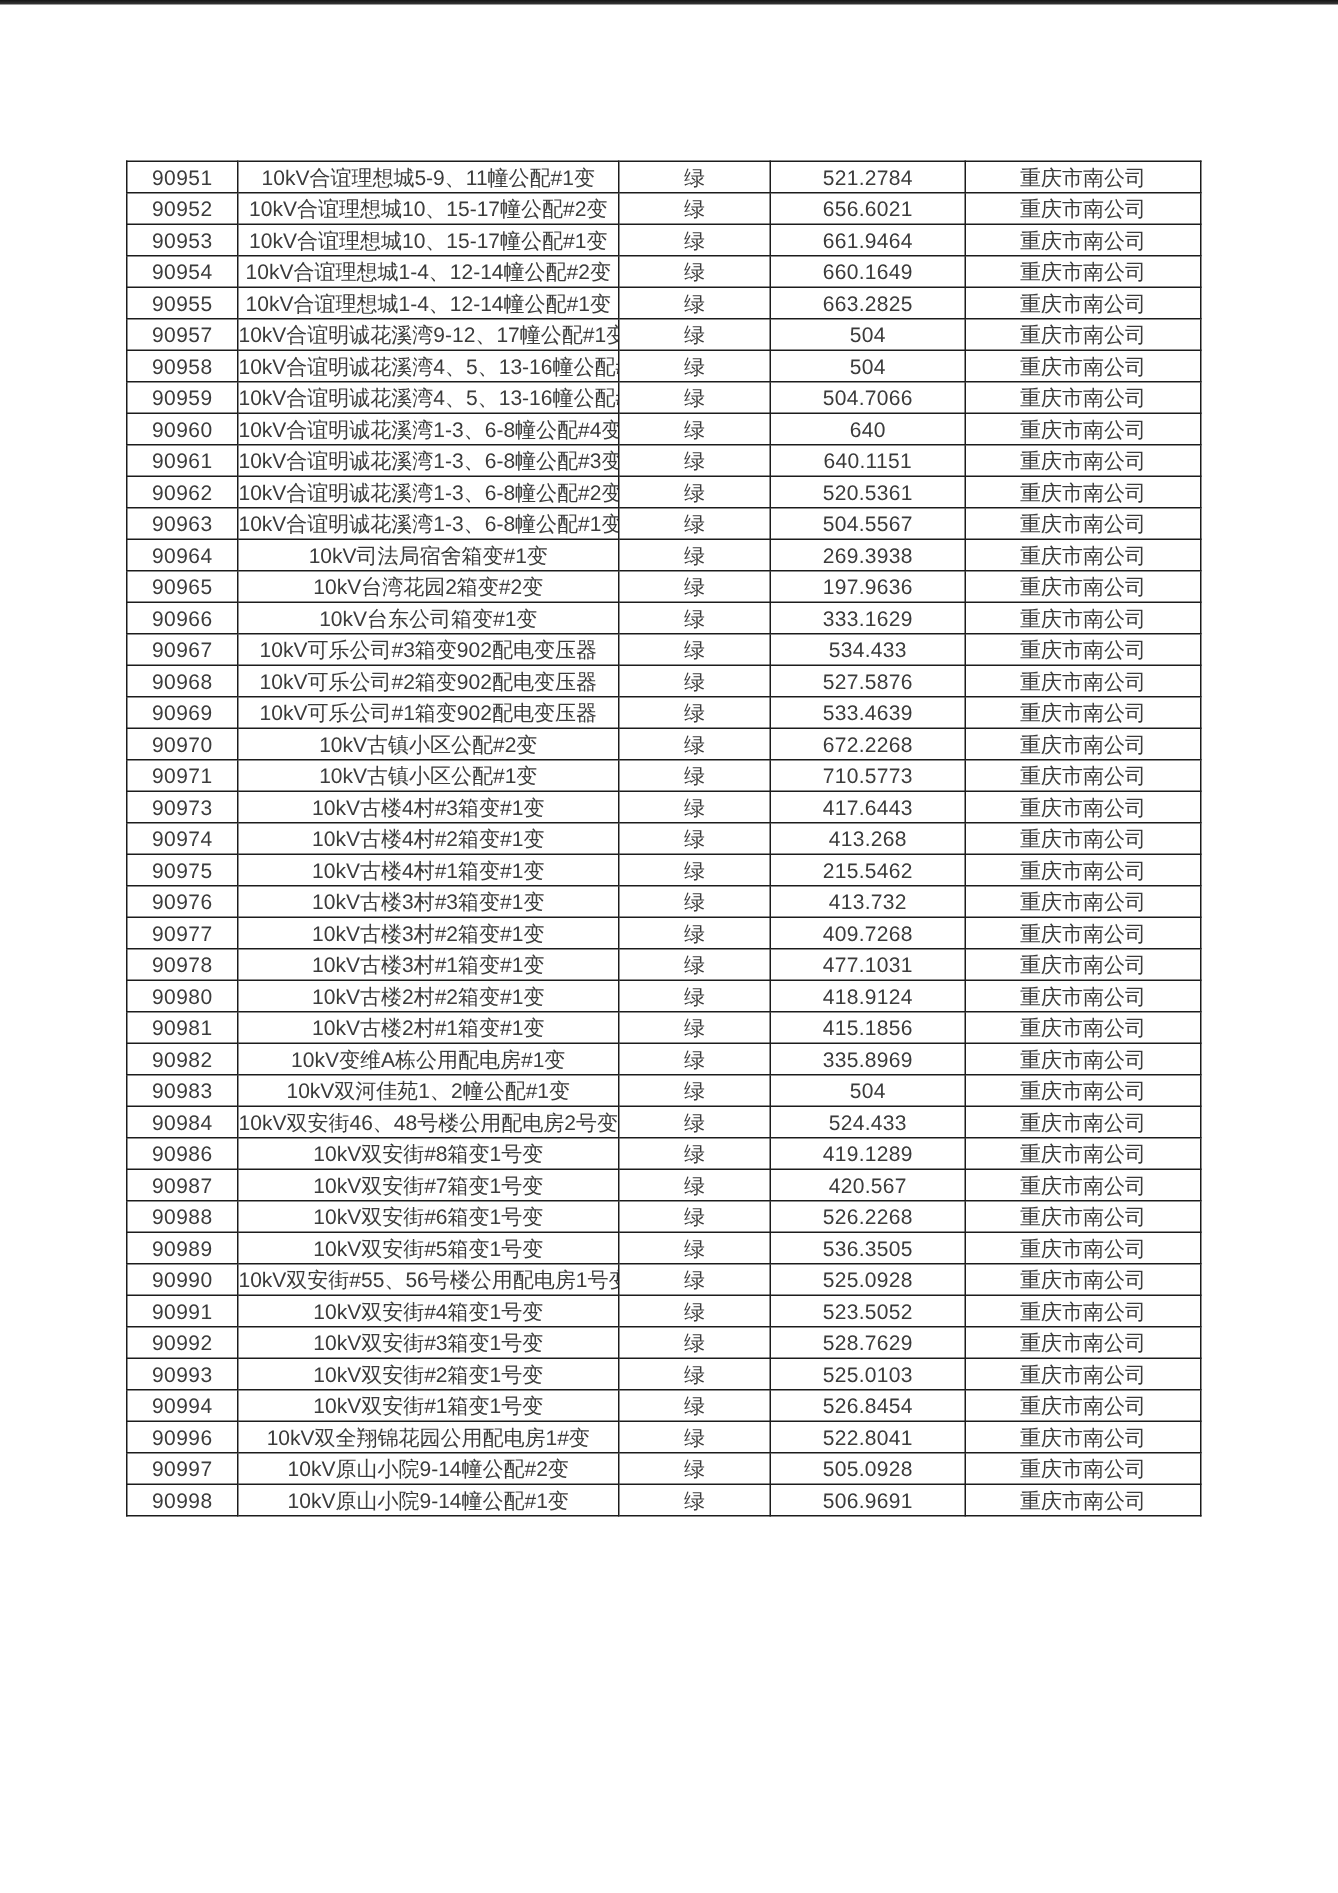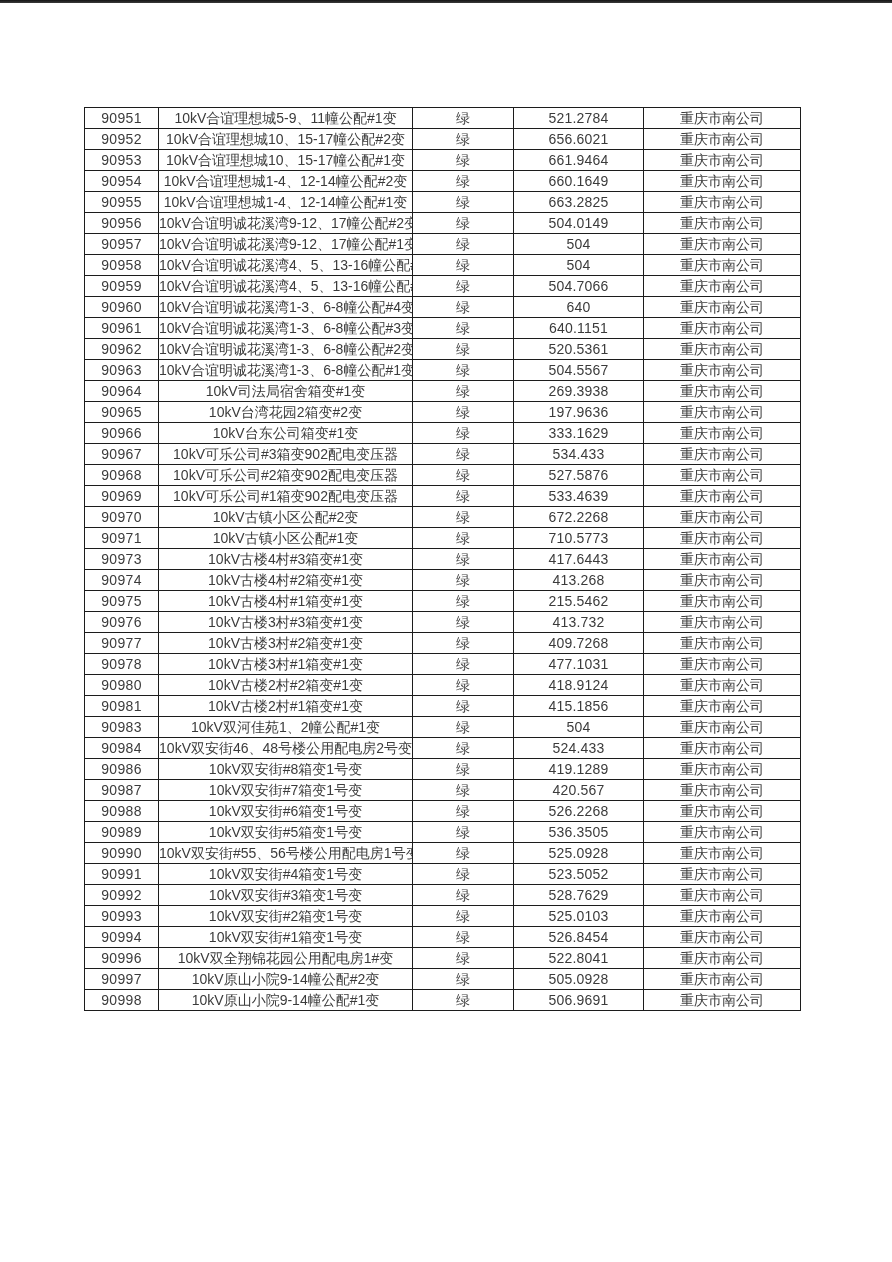--- a/index.html
+++ b/index.html
@@ -88,27 +88,20 @@
         <td class="col-company">重庆市南公司</td>
       </tr>
       <tr>
         <td class="col-id">90955</td>
         <td class="col-name">10kV合谊理想城1-4、12-14幢公配#1变</td>
         <td class="col-status">绿</td>
         <td class="col-value">663.2825</td>
         <td class="col-company">重庆市南公司</td>
       </tr>
       <tr>
-        <td class="col-id">90956</td>
-        <td class="col-name">10kV合谊明诚花溪湾9-12、17幢公配#2变</td>
-        <td class="col-status">绿</td>
-        <td class="col-value">504.0149</td>
-        <td class="col-company">重庆市南公司</td>
-      </tr>
-      <tr>
         <td class="col-id">90957</td>
         <td class="col-name">10kV合谊明诚花溪湾9-12、17幢公配#1变</td>
         <td class="col-status">绿</td>
         <td class="col-value">504</td>
         <td class="col-company">重庆市南公司</td>
       </tr>
       <tr>
         <td class="col-id">90958</td>
         <td class="col-name">10kV合谊明诚花溪湾4、5、13-16幢公配#2变</td>
         <td class="col-status">绿</td>
@@ -253,20 +246,27 @@
         <td class="col-name">10kV古楼2村#2箱变#1变</td>
         <td class="col-status">绿</td>
         <td class="col-value">418.9124</td>
         <td class="col-company">重庆市南公司</td>
       </tr>
       <tr>
         <td class="col-id">90981</td>
         <td class="col-name">10kV古楼2村#1箱变#1变</td>
         <td class="col-status">绿</td>
         <td class="col-value">415.1856</td>
+        <td class="col-company">重庆市南公司</td>
+      </tr>
+      <tr>
+        <td class="col-id">90982</td>
+        <td class="col-name">10kV变维A栋公用配电房#1变</td>
+        <td class="col-status">绿</td>
+        <td class="col-value">335.8969</td>
         <td class="col-company">重庆市南公司</td>
       </tr>
       <tr>
         <td class="col-id">90983</td>
         <td class="col-name">10kV双河佳苑1、2幢公配#1变</td>
         <td class="col-status">绿</td>
         <td class="col-value">504</td>
         <td class="col-company">重庆市南公司</td>
       </tr>
       <tr>

